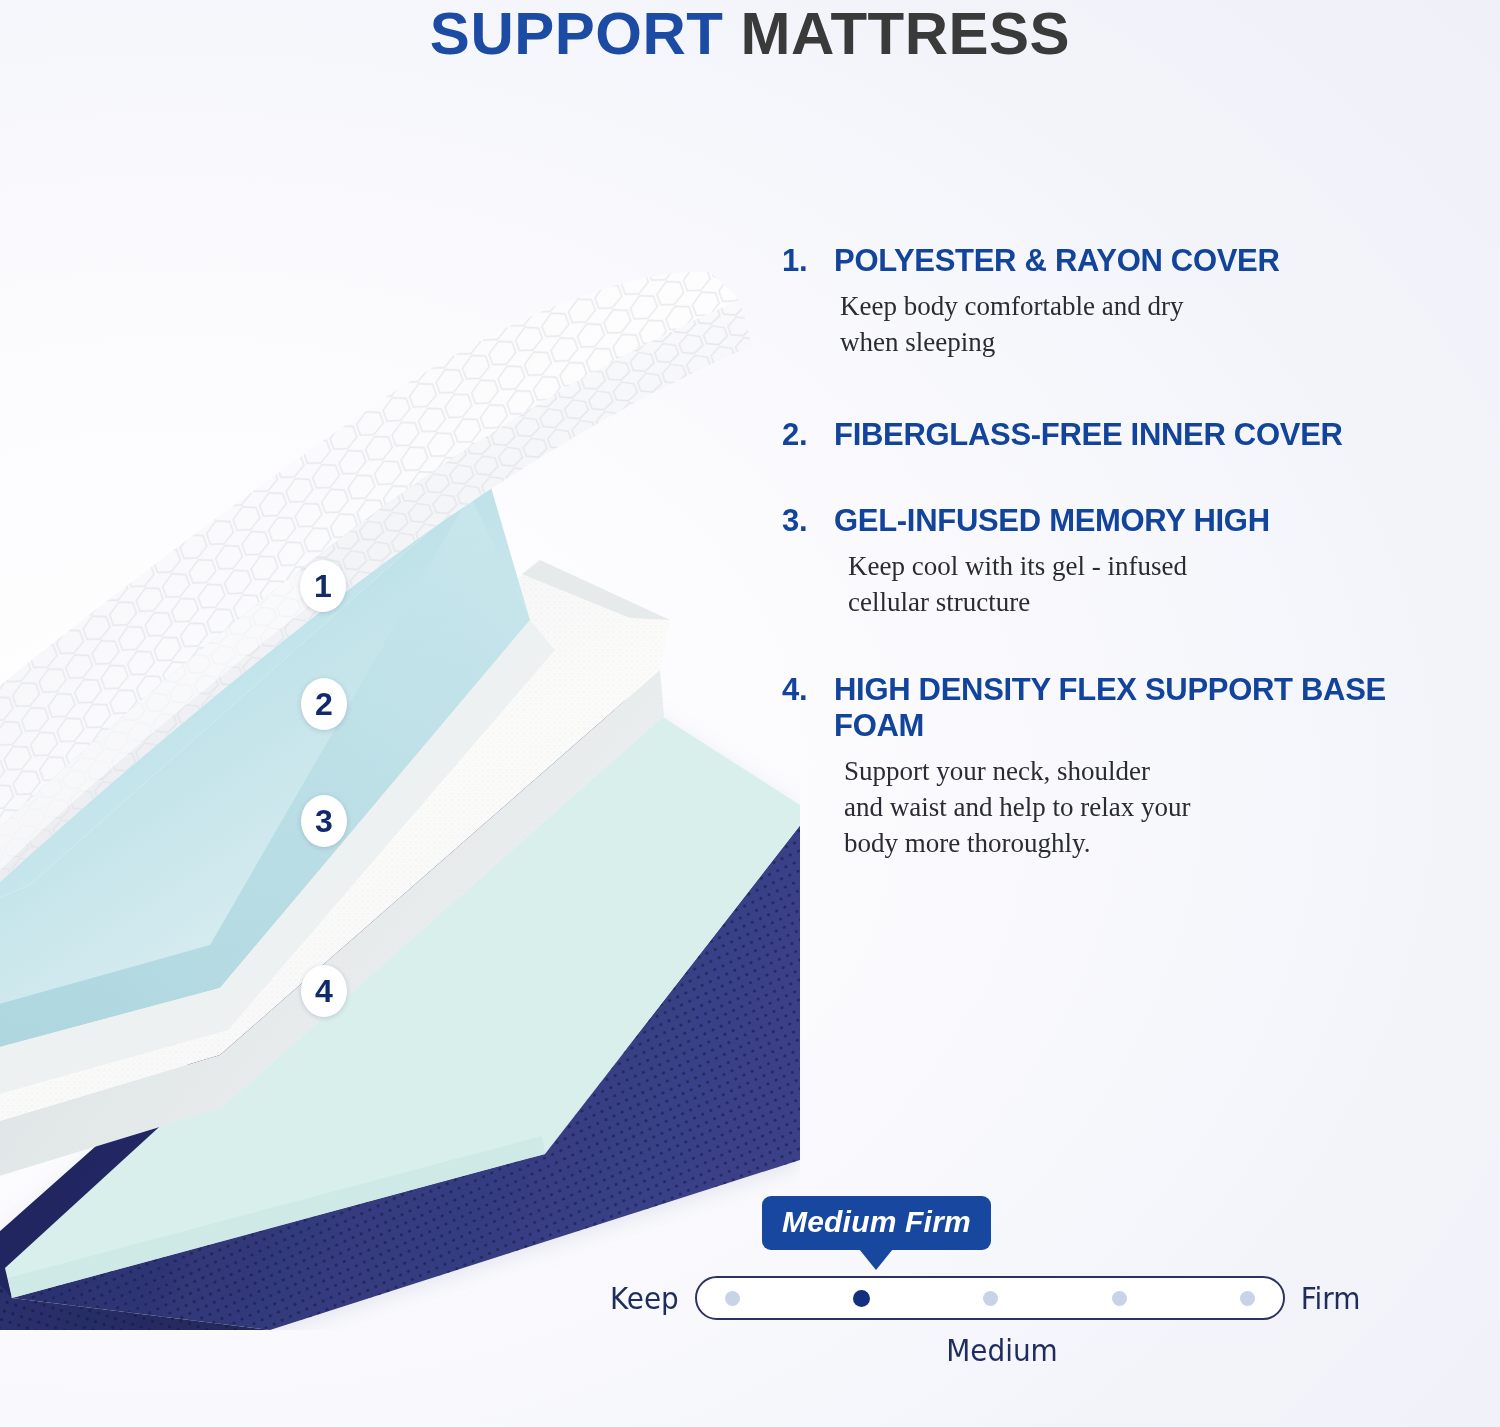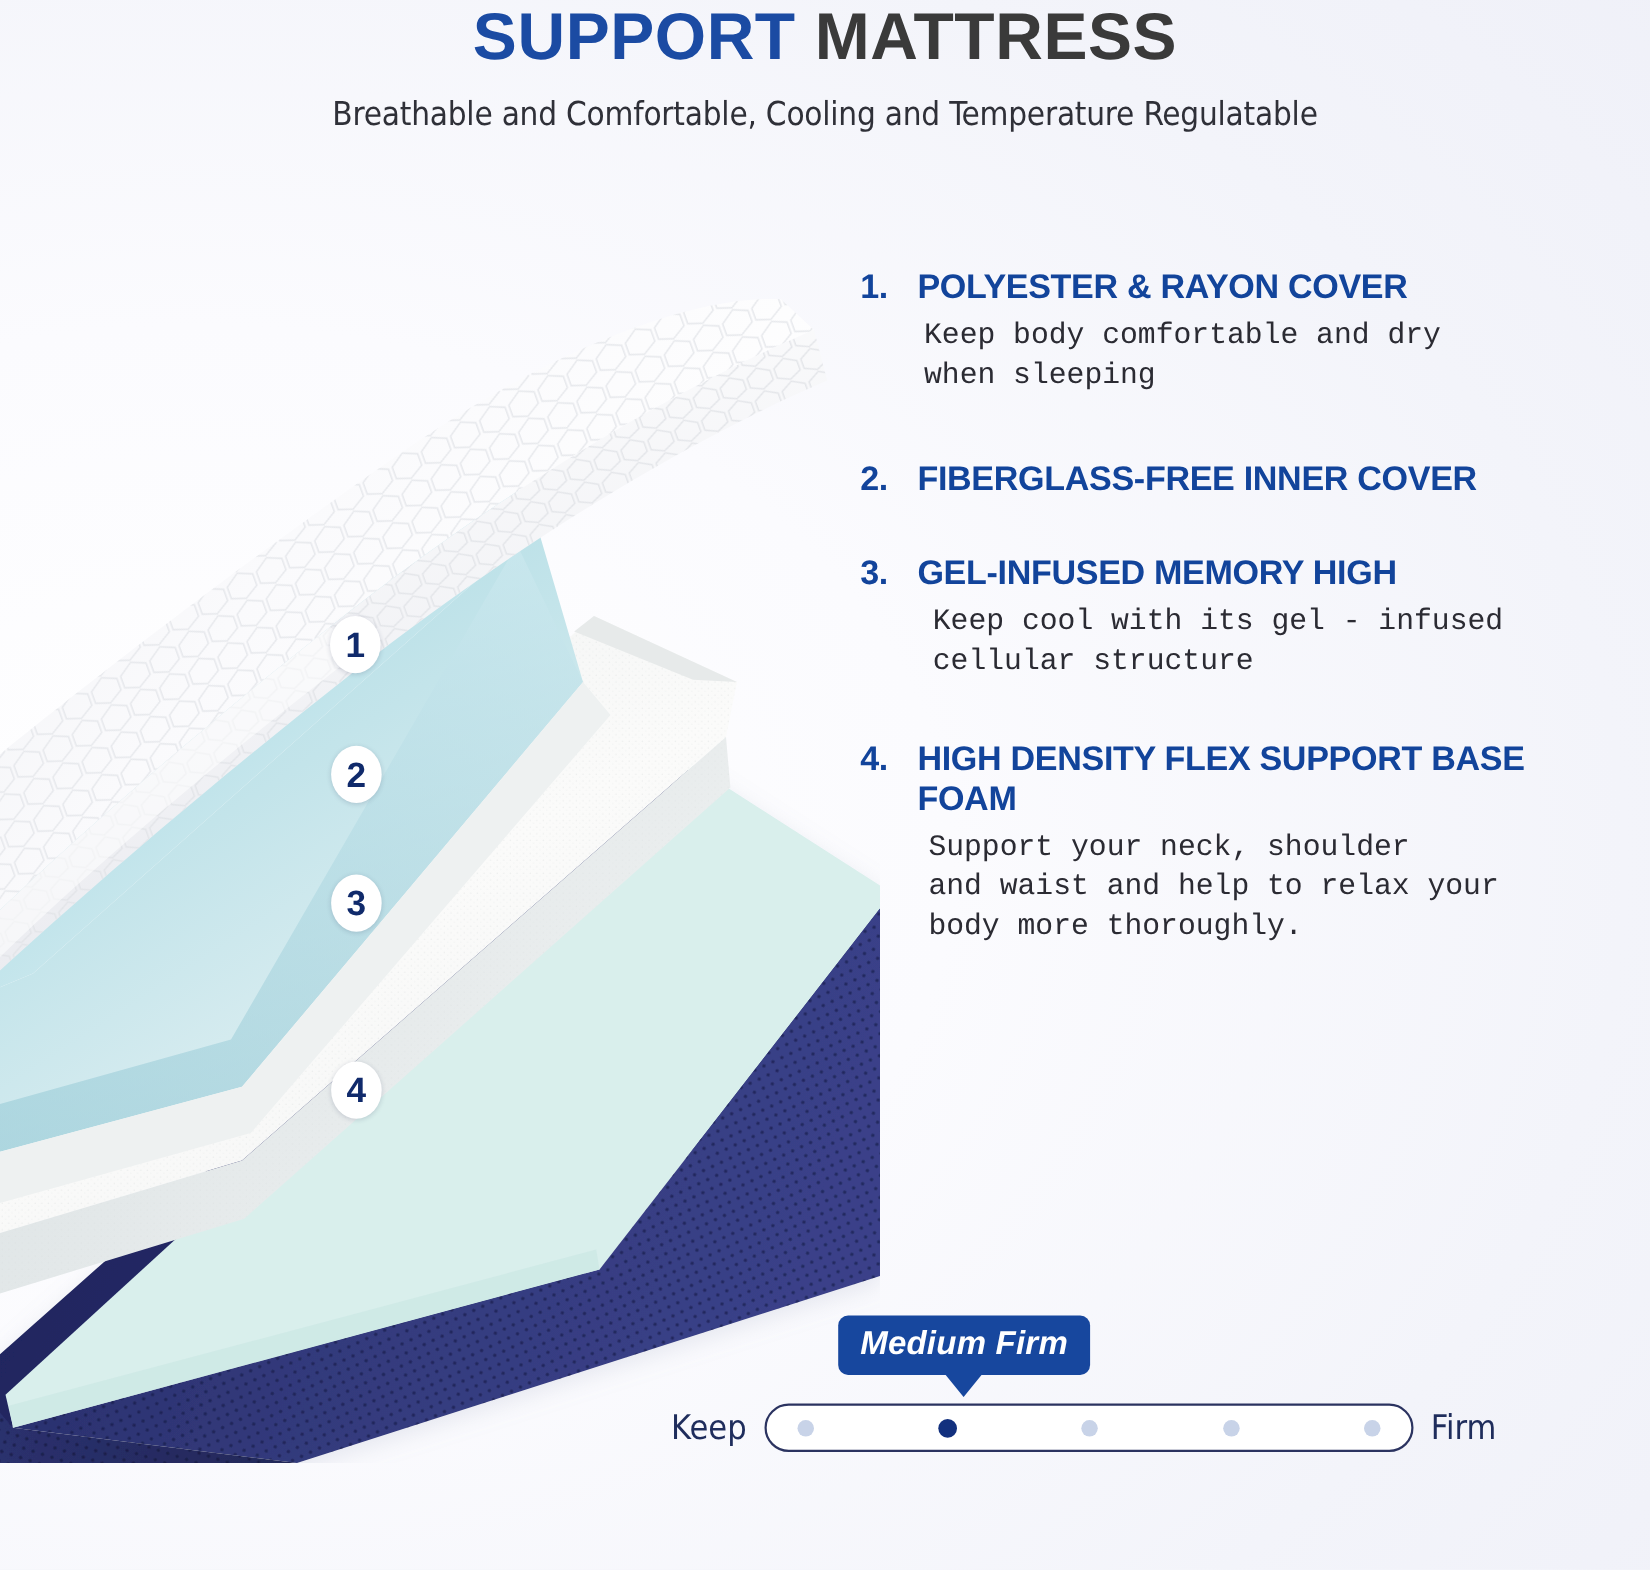--- a/index.html
+++ b/index.html
@@ -61,21 +61,21 @@
     display:flex;align-items:flex-start;
     color:#12449b;font-weight:bold;font-size:31px;line-height:1.16;
     letter-spacing:-.3px;
     font-family:"Liberation Sans", sans-serif;
   }
   .f-num{width:52px;flex:0 0 52px;}
   .f-title{flex:1 1 auto;}
   .f-desc{
     margin-top:10px;margin-left:58px;
     color:#2b2b33;font-size:27px;line-height:1.33;
-    font-family:Liberation Mono, monospace;
+    font-family:Liberation Serif, serif;
     font-stretch:condensed;
     font-weight:300;
     white-space:pre-line;
   }
   #feature-1{margin-bottom:56px;}
   #feature-2{margin-bottom:50px;}
   #feature-3{margin-bottom:52px;}
   #feature-4{margin-bottom:0;}
   #feature-3 .f-desc{margin-left:66px;}
   #feature-4 .f-desc{margin-left:62px;}
@@ -119,21 +119,20 @@
     margin-left:-18px;
   }
 </style>
 </head>
 <body>
 
 <div class="page">
 
   <div class="header">
     <h1 class="title"><span class="t-blue">SUPPORT</span> <span class="t-gray">MATTRESS</span></h1>
-    <p class="subtitle">Breathable and Comfortable, Cooling and Temperature Regulatable</p>
   </div>
 
   <div class="art">
     <svg width="830" height="1180" viewBox="0 0 830 1180" xmlns="http://www.w3.org/2000/svg">
       <defs>
         <linearGradient id="gCover" x1="0" y1="0" x2="1" y2="0.5">
           <stop offset="0" stop-color="#f0f1f4"></stop>
           <stop offset="0.45" stop-color="#fafafc"></stop>
           <stop offset="1" stop-color="#ffffff"></stop>
         </linearGradient>
@@ -319,15 +318,16 @@
       <span class="end-label" id="firm-label">Keep</span>
       <div class="track">
         <span class="dot"></span>
         <span class="dot active"></span>
         <span class="dot"></span>
         <span class="dot"></span>
         <span class="dot"></span>
       </div>
       <span class="end-label" id="plush-label">Firm</span>
     </div>
+    <div class="center-label">Medium</div>
   </div>
 
 </div>
 
 </body></html>

